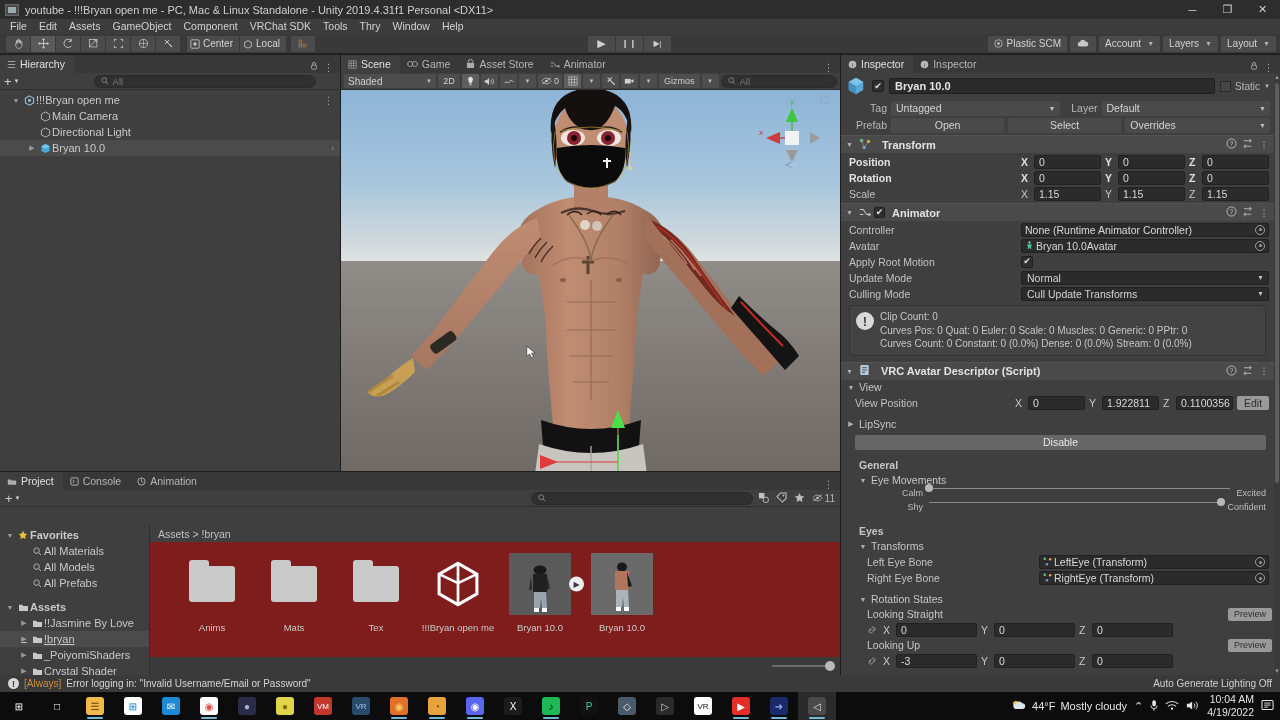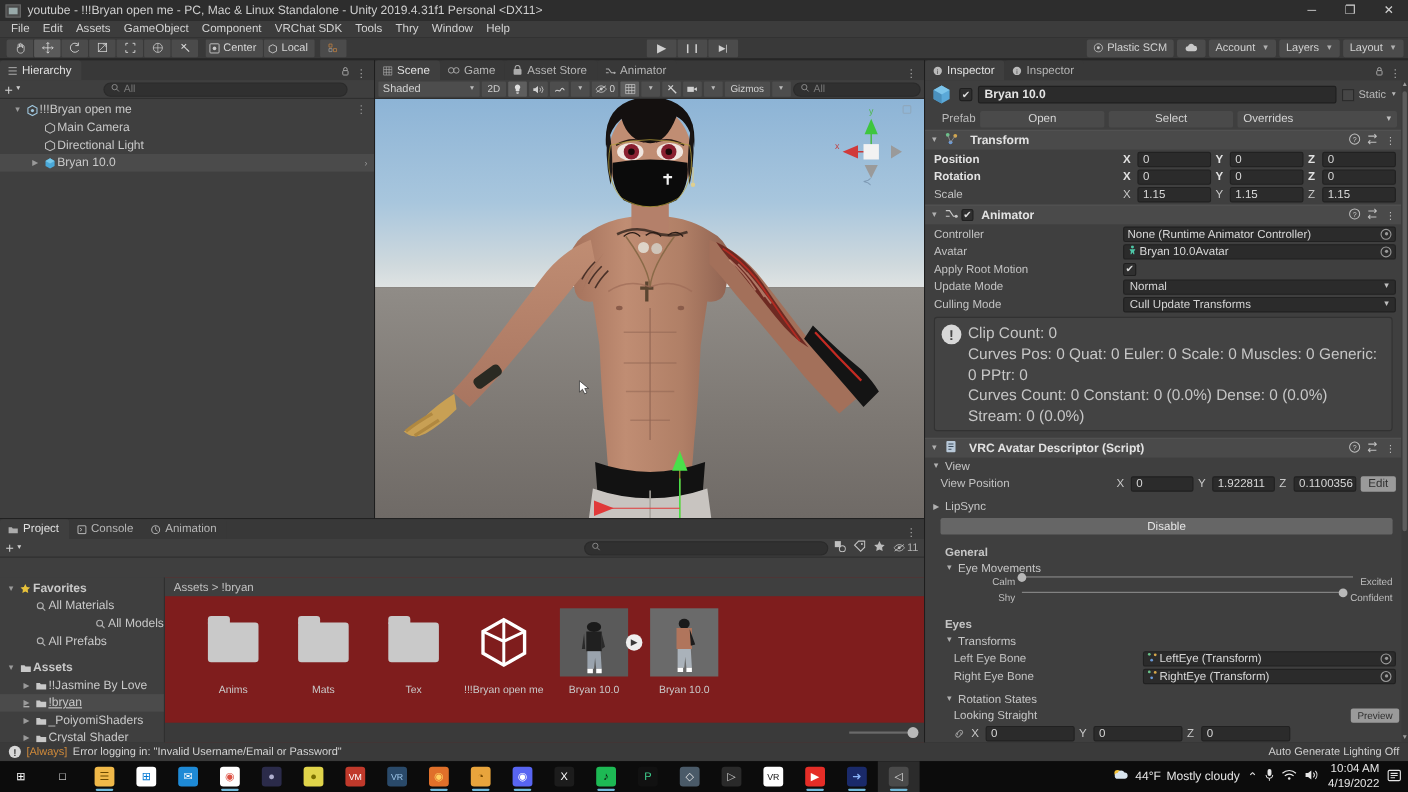--- a/index.html
+++ b/index.html
@@ -266,21 +266,21 @@
 
   .infobox {
     margin: 4px 8px 0 8px; background: #434343; border: 1px solid #323232; border-radius: 3px;
     display: flex; padding: 4px 6px; gap: 6px;
   }
   .infobox .warn {
     width: 18px; height: 18px; background:#d8d8d8; border-radius:50%; flex:none;
     display:flex; align-items:center; justify-content:center; color:#434343;
     font-weight:bold; font-size:13px; margin-top:2px;
   }
-  .infobox .txt { font-size: 14px; color: #c6c6c6; line-height: 1.35; }
+  .infobox .txt { font-size: 10px; color: #c6c6c6; line-height: 1.35; }
 
   .foldrow { display:flex; align-items:center; gap:4px; height:15px; font-size: 10.5px; color:#c6c6c6;}
   .foldrow .tri { font-size: 7px; color: #b0b0b0; width: 8px; text-align:center;}
 
   .wide-btn {
     height: 15px; margin: 3px 8px 0 14px; background: #666666; border-radius: 2px;
     display: flex; align-items: center; justify-content: center; font-size: 10.5px; color: #e6e6e6;
   }
   .slider-row { display:flex; height:14px; gap:6px;}
   .slider-row .sl-lbl { font-size: 9px; color: #bdbdbd; width: 42px; text-align:right;}
@@ -843,21 +843,21 @@
             <div class="trow" style="padding-left: 18px;">
               <span class="arrow"></span>
               <span class="ico">
                 <svg width="9" height="9" viewBox="0 0 10 10">
                   <circle cx="4" cy="4" r="3" fill="none" stroke="#b4b4b4" stroke-width="1.1"></circle>
                   <path d="M6.2 6.2L9 9" stroke="#b4b4b4" stroke-width="1.1"></path>
                 </svg>
               </span>
               <span class="lbl">All Materials</span>
             </div>
-            <div class="trow" style="padding-left: 18px; justify-content: flex-end;">
+            <div class="trow" style="padding-left: 18px;">
               <span class="arrow"></span>
               <span class="ico">
                 <svg width="9" height="9" viewBox="0 0 10 10">
                   <circle cx="4" cy="4" r="3" fill="none" stroke="#b4b4b4" stroke-width="1.1"></circle>
                   <path d="M6.2 6.2L9 9" stroke="#b4b4b4" stroke-width="1.1"></path>
                 </svg>
               </span>
               <span class="lbl">All Models</span>
             </div>
             <div class="trow" style="padding-left: 18px;">
@@ -1029,20 +1029,32 @@
           </div>
           <div class="chk on"></div>
           <div class="go-name">Bryan 10.0</div>
           <div class="static-box">
             <span class="sq"></span>
             <span>Static</span>
             <span style="font-size:6px">▼</span>
           </div>
         </div>
 
+        <div class="row2">
+          <span class="lbl-s" style="width:42px;text-align:right">Tag</span>
+          <div class="dropdown" style="flex:1;max-width:172px">
+            <span>Untagged</span>
+            <span class="caret">▼</span>
+          </div>
+          <span class="lbl-s" style="width:34px;text-align:right">Layer</span>
+          <div class="dropdown" style="flex:1">
+            <span>Default</span>
+            <span class="caret">▼</span>
+          </div>
+        </div>
 
         <div class="row2">
           <span class="lbl-s" style="width:42px;text-align:right">Prefab</span>
           <div class="btn-gray" style="flex:1">Open</div>
           <div class="btn-gray" style="flex:1">Select</div>
           <div class="dropdown" style="flex:1.2">
             <span>Overrides</span>
             <span class="caret">▼</span>
           </div>
         </div>

